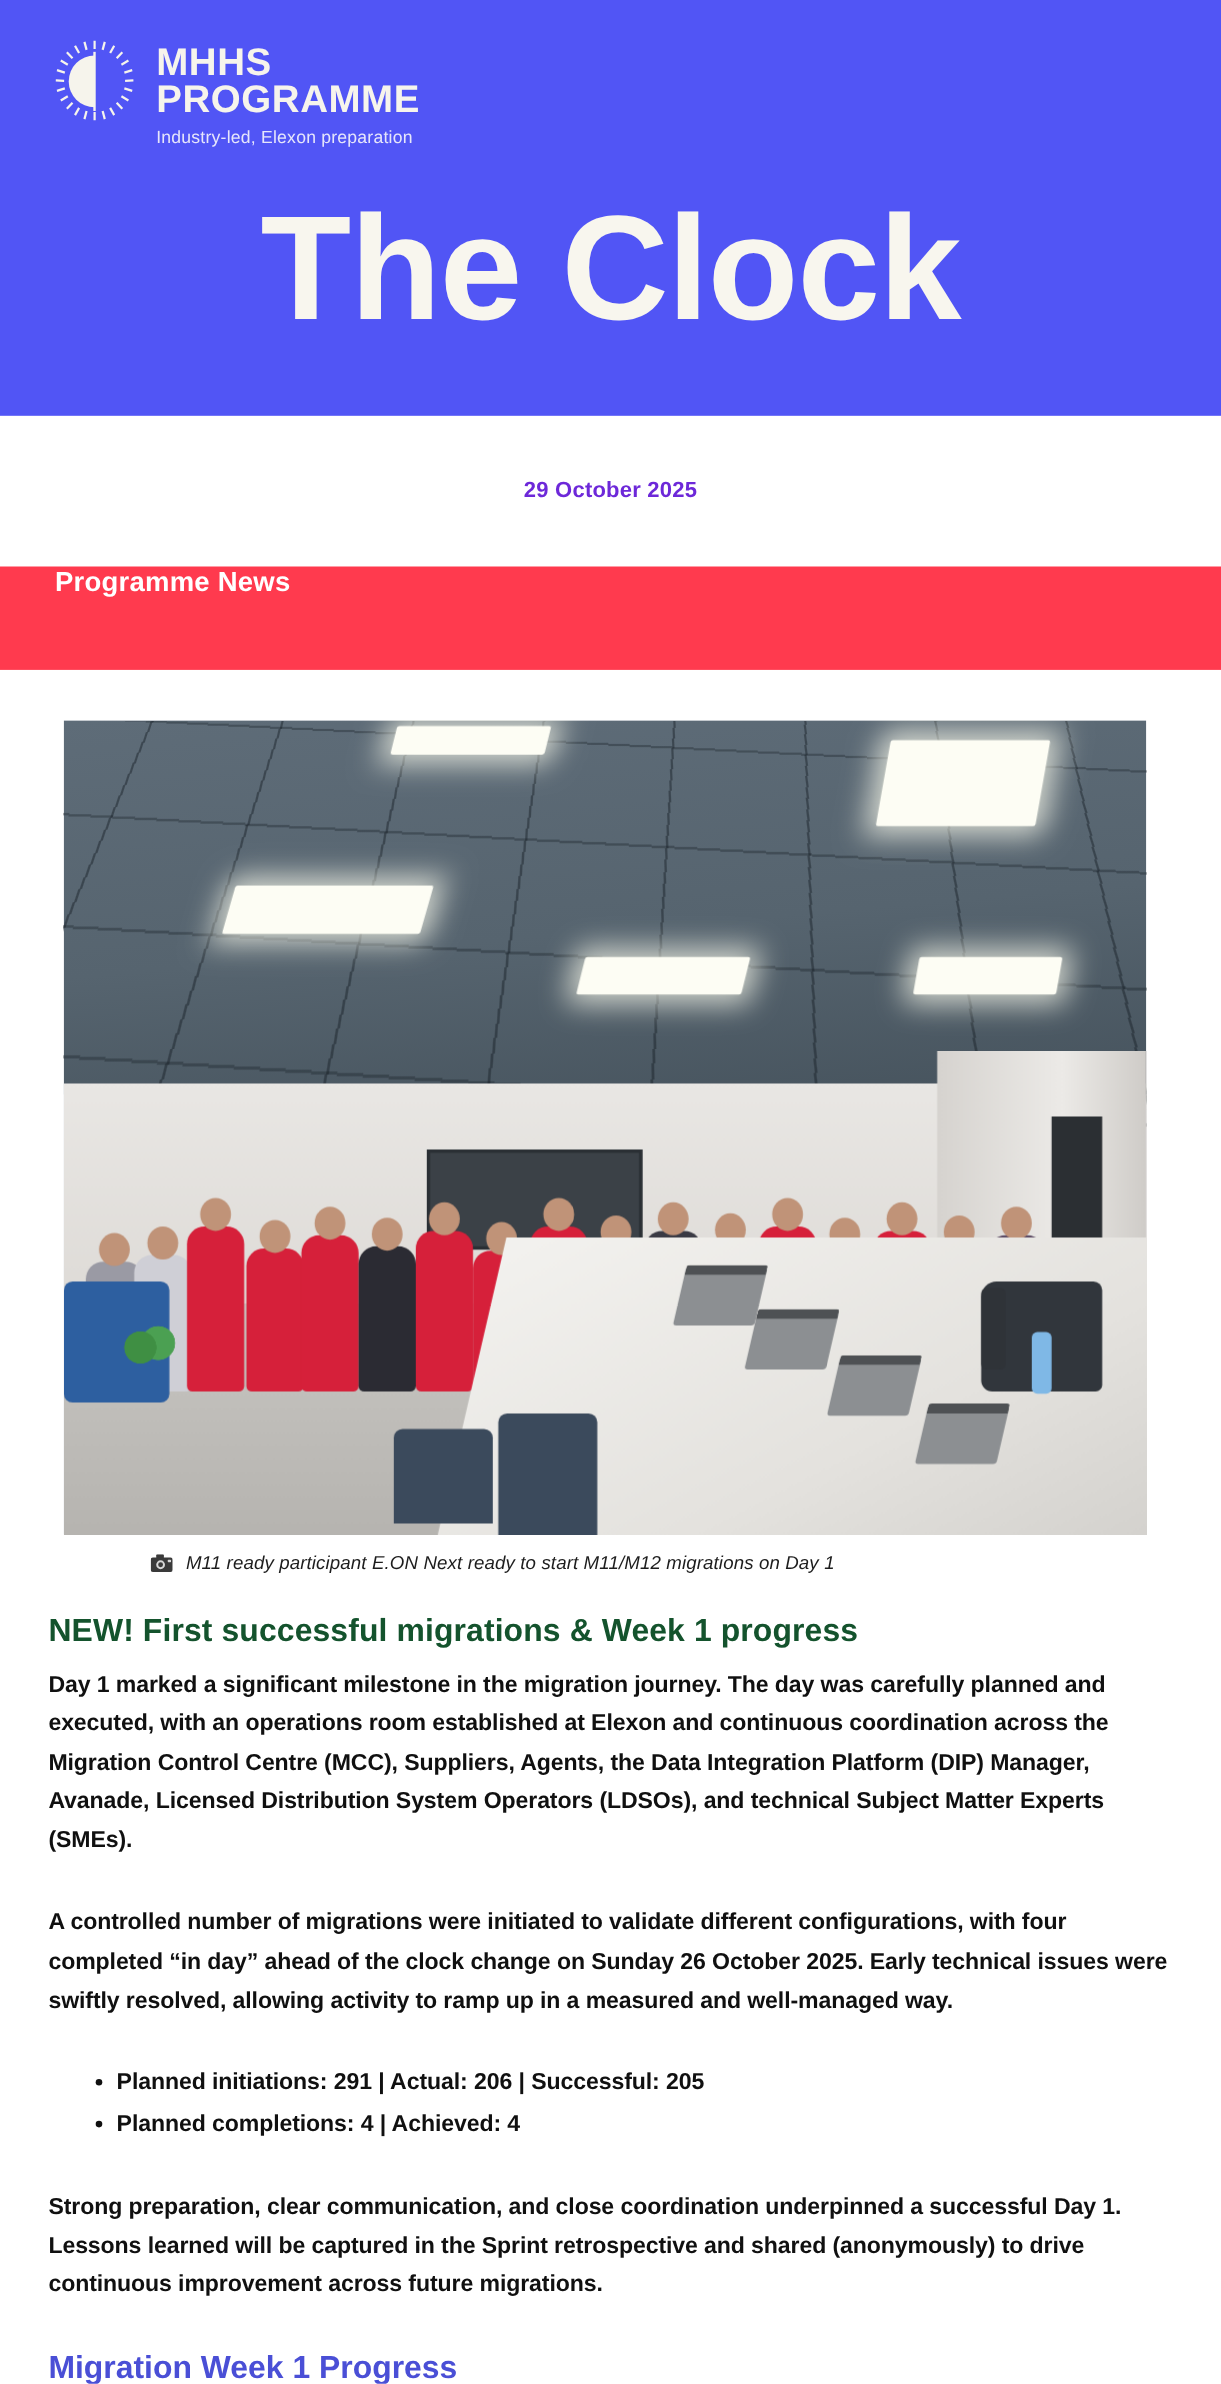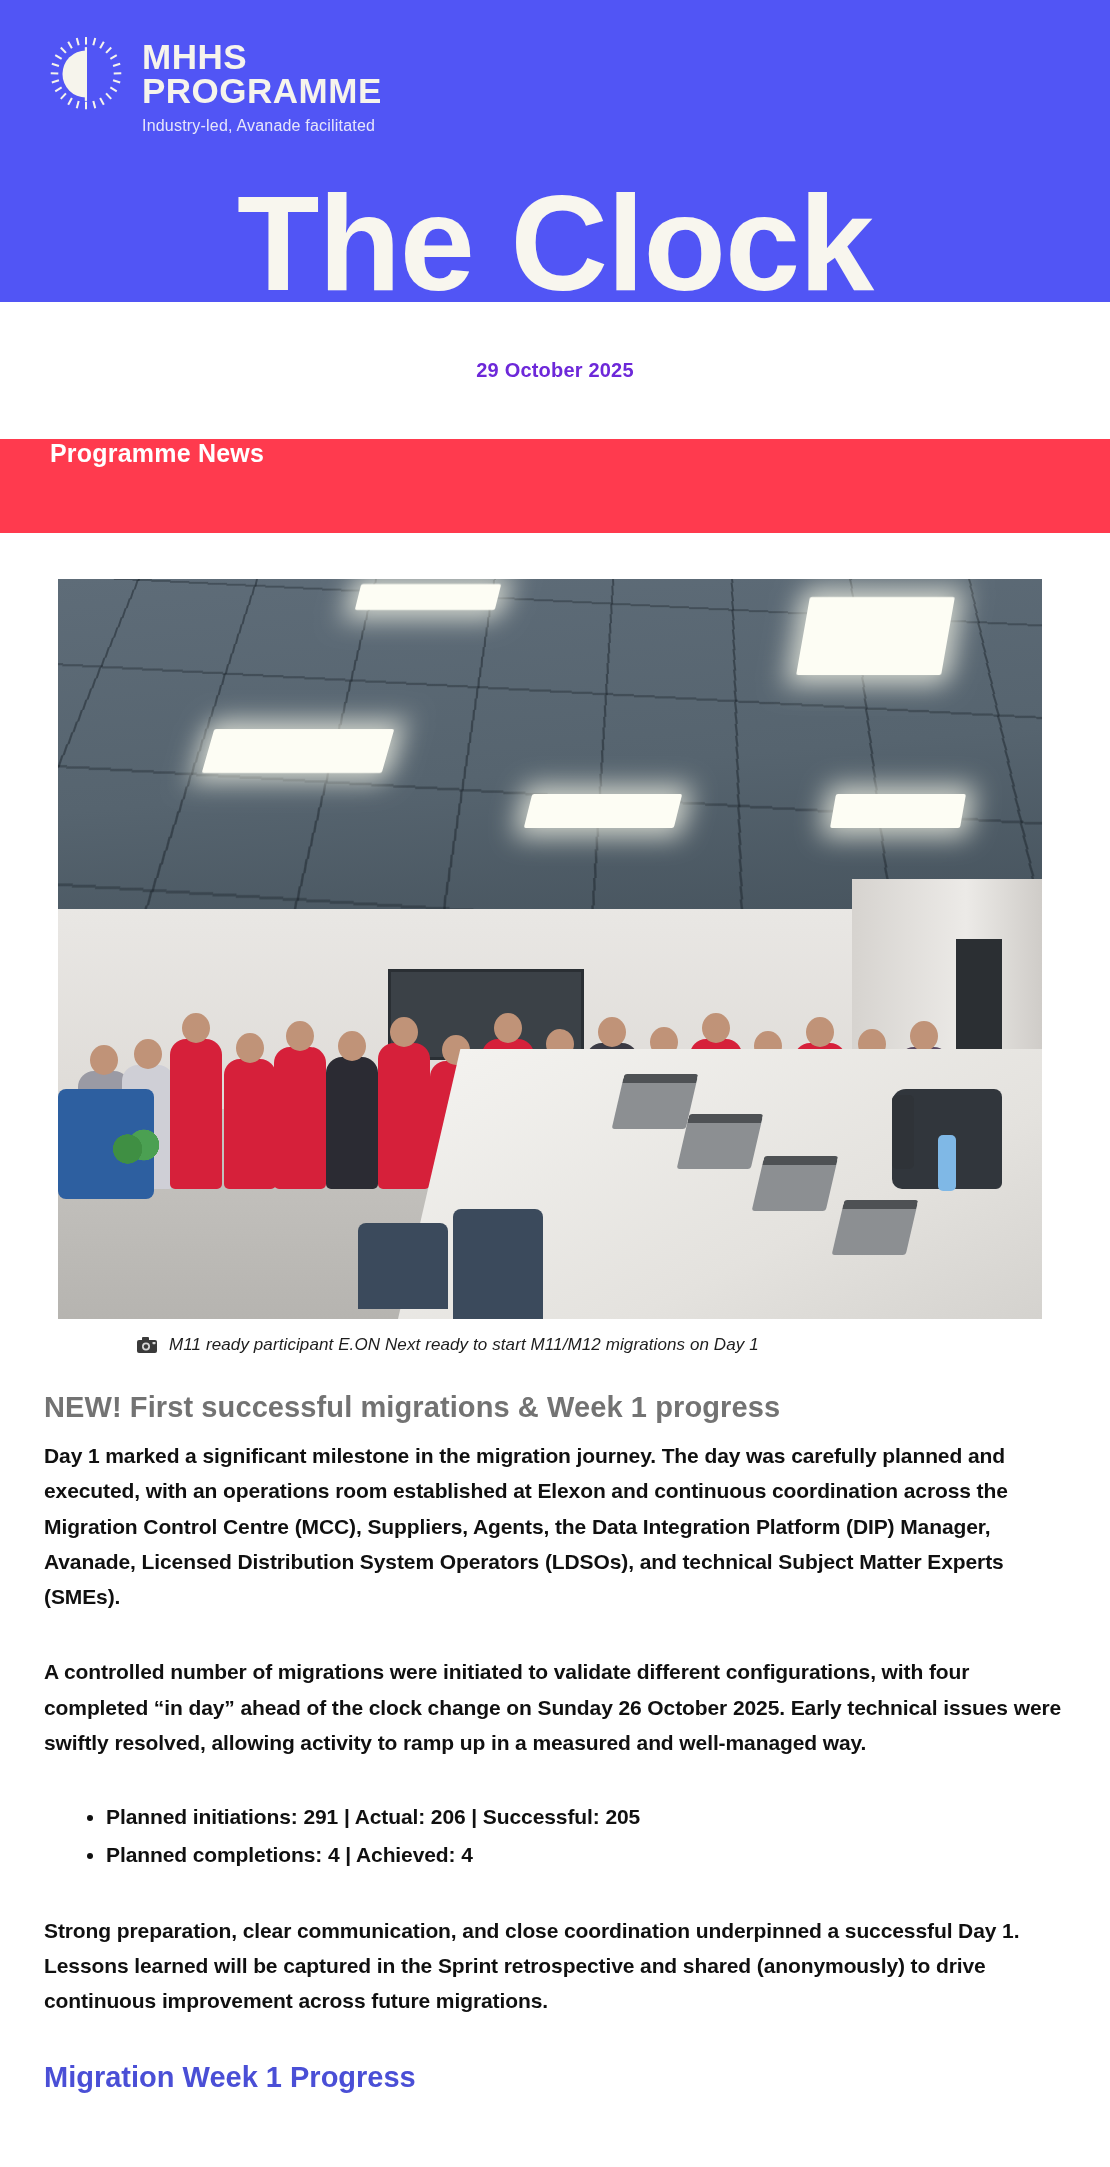--- a/index.html
+++ b/index.html
@@ -17,21 +17,21 @@
 
   .newsletter {
     width: 1110px;
     position: relative;
     background: #ffffff;
   }
 
   
   .masthead {
     background: #5155f5;
-    height: 302px;
+    height: 378px;
     position: relative;
     box-sizing: border-box;
   }
 
   .brand {
     position: absolute;
     left: 44px;
     top: 26px;
     display: flex;
     align-items: flex-start;
@@ -284,21 +284,21 @@
     letter-spacing: 0.1px;
   }
 
   .cam-icon {
     display: inline-block;
     vertical-align: -3px;
     margin-right: 7px;
   }
 
   .article-heading {
-    color: #737373;
+    color: #14532d;
     font-size: 29px;
     font-weight: bold;
     margin: 36px 0 0 0;
     letter-spacing: 0.1px;
   }
 
   .article p {
     font-size: 21px;
     line-height: 1.68;
     color: #101010;
@@ -370,21 +370,21 @@
           <line x1="28.8" y1="11.5" x2="33.2" y2="19.3"></line>
           <line x1="39" y1="7.2" x2="41.3" y2="15.9"></line>
         </g>
       </svg>
 
       <div class="brand-text">
         <div class="brand-name">
           <span>MHHS</span>
           <span class="line2">PROGRAMME</span>
         </div>
-        <div class="brand-tagline">Industry-led, Avanade facilitated</div>
+        <div class="brand-tagline">Industry-led, Elexon preparation</div>
       </div>
     </div>
 
     <div class="masthead-title">The Clock</div>
   </div>
 
   <div class="date-band">
     <div class="issue-date">29 October 2025</div>
   </div>
 

